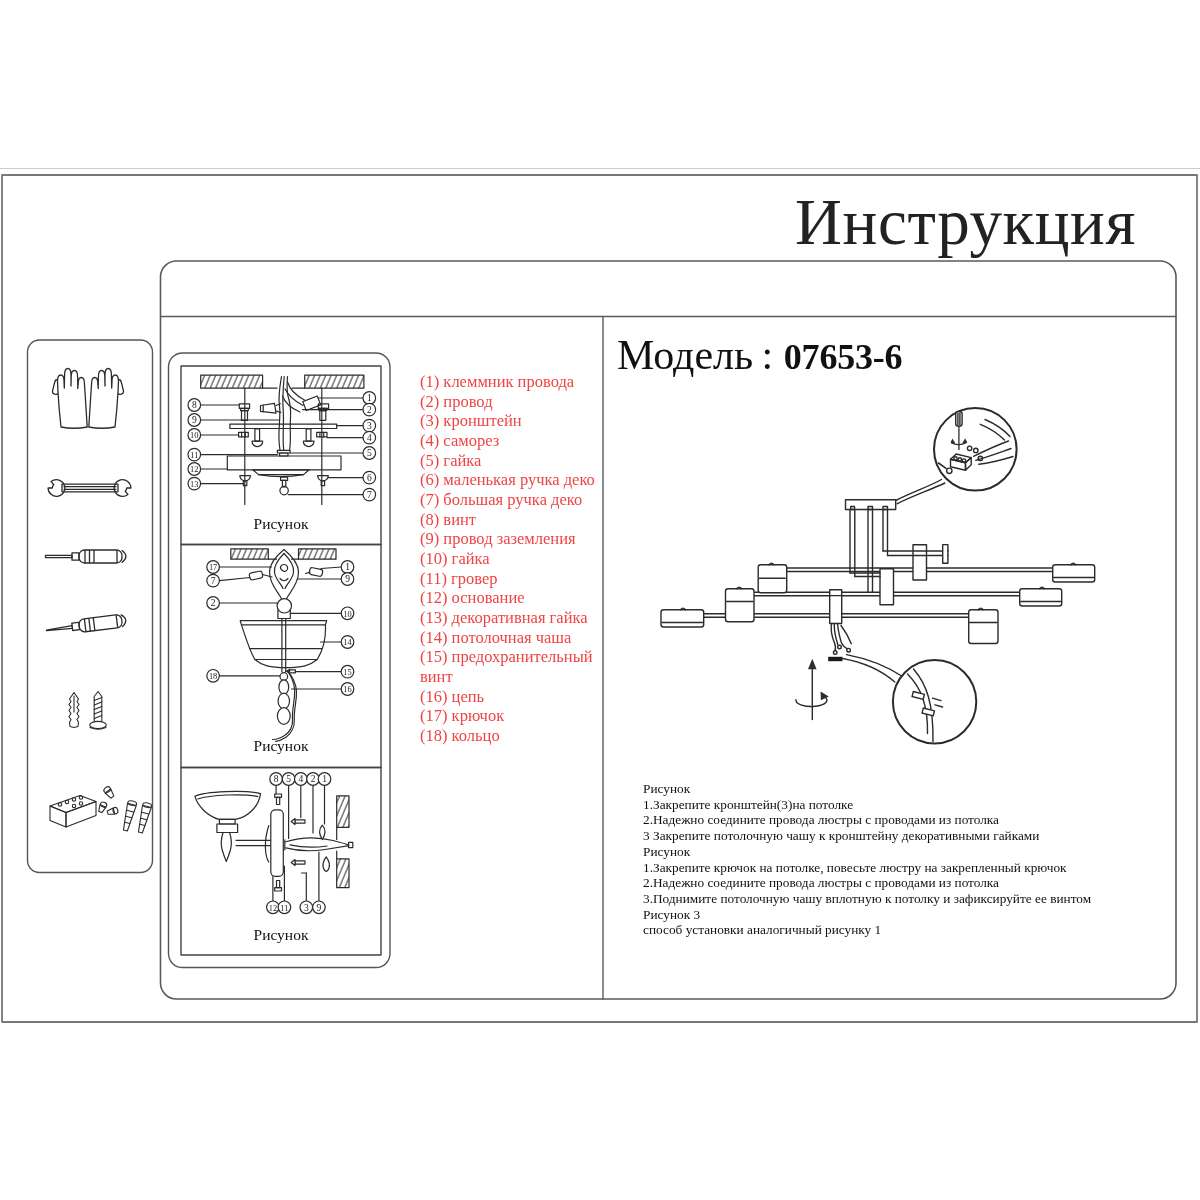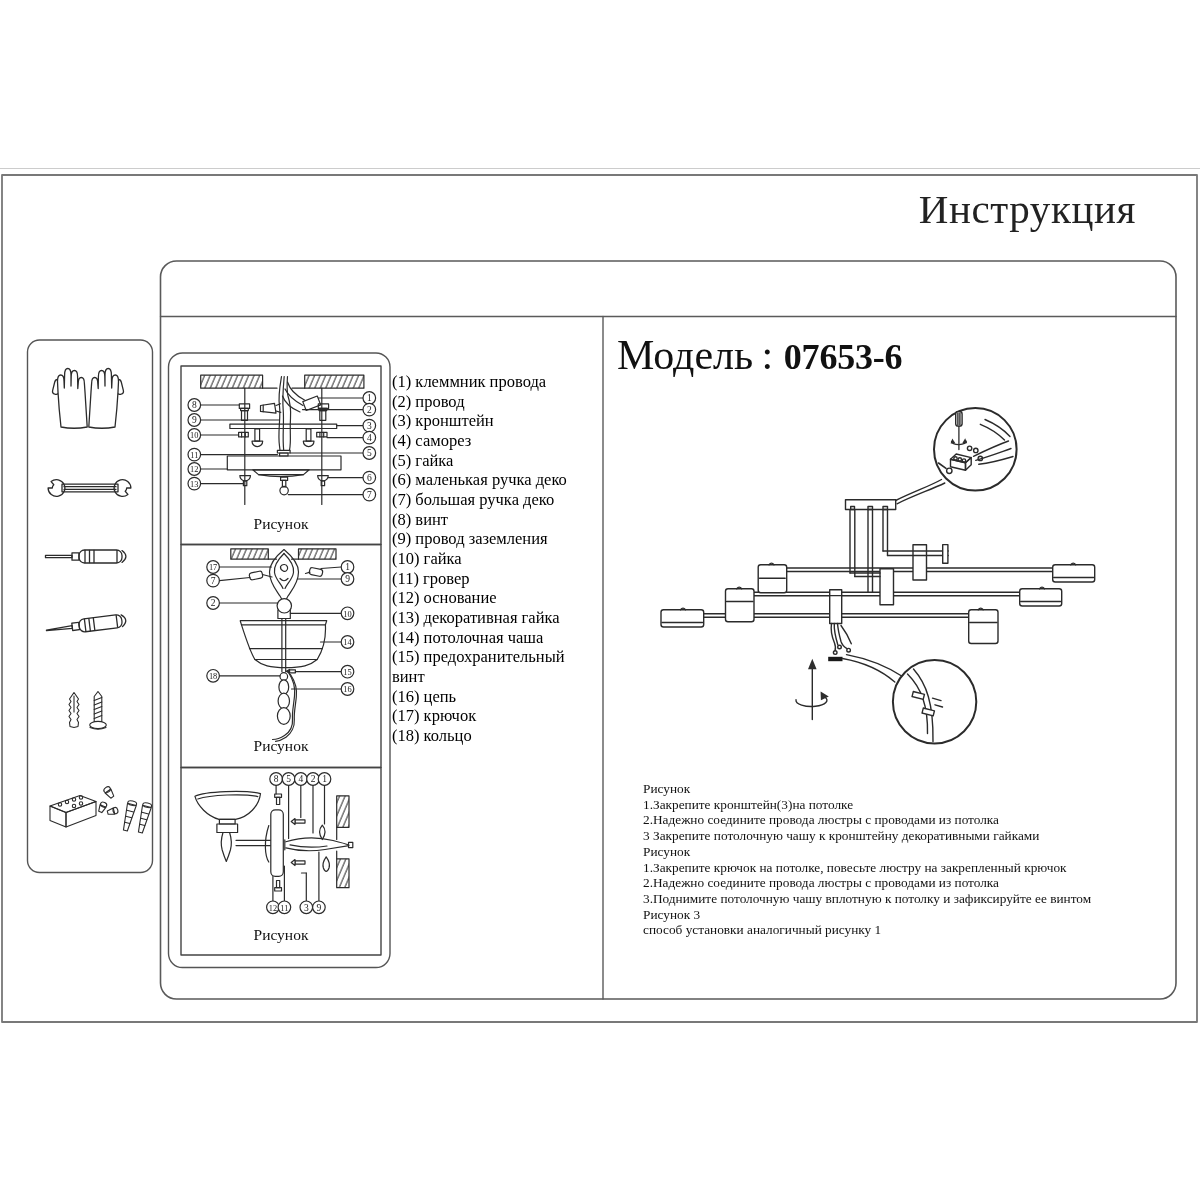--- a/index.html
+++ b/index.html
@@ -1,22 +1,22 @@
 <!DOCTYPE html>
 <html><head>
 <meta charset="utf-8">
 <style>
   html,body{margin:0;padding:0;}
   body{width:1200px;height:1200px;position:relative;background:#ffffff;
        font-family:"Liberation Serif", serif;color:#1a1a1a;overflow:hidden;}
   .abs{position:absolute;}
-  #title{right:64px;top:185px;font-size:41px;letter-spacing:0.6px;color:#222;}
+  #title{right:64px;top:185px;font-size:65px;letter-spacing:0.6px;color:#222;}
   #model{left:617px;top:331px;font-size:42px;color:#111;}
   #model b{font-family:Liberation Serif, serif;font-size:36px;font-weight:700;letter-spacing:-0.2px;}
-  #parts{left:392px;top:372px;font-size:16.5px;line-height:19.65px;white-space:pre;color:#000000;}
+  #parts{left:420px;top:372px;font-size:16.5px;line-height:19.65px;white-space:pre;color:#ef4444;}
   #instr{left:643px;top:781px;font-size:13.3px;line-height:15.72px;white-space:pre;color:#111;}
   .cap{font-size:15.5px;color:#111;width:200px;left:181px;text-align:center;}
 </style>
 </head>
 <body>
 <svg class="abs" style="left:0;top:0" width="1200" height="1200" viewBox="0 0 1200 1200" fill="none" stroke-linecap="round" stroke-linejoin="round">
   <defs>
     <pattern id="hatch" width="5.5" height="12" patternUnits="userSpaceOnUse" patternTransform="skewX(-23)">
       <rect width="5.5" height="12" fill="#fff"></rect>
       <line x1="1" y1="0" x2="1" y2="12" stroke="#333" stroke-width="1.1"></line>

